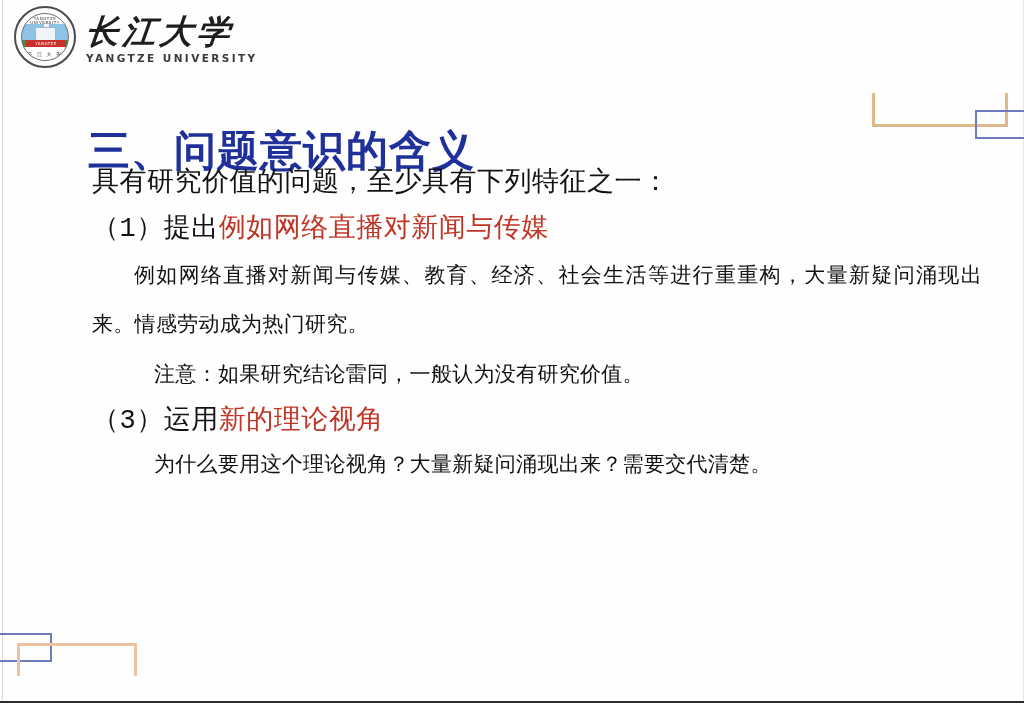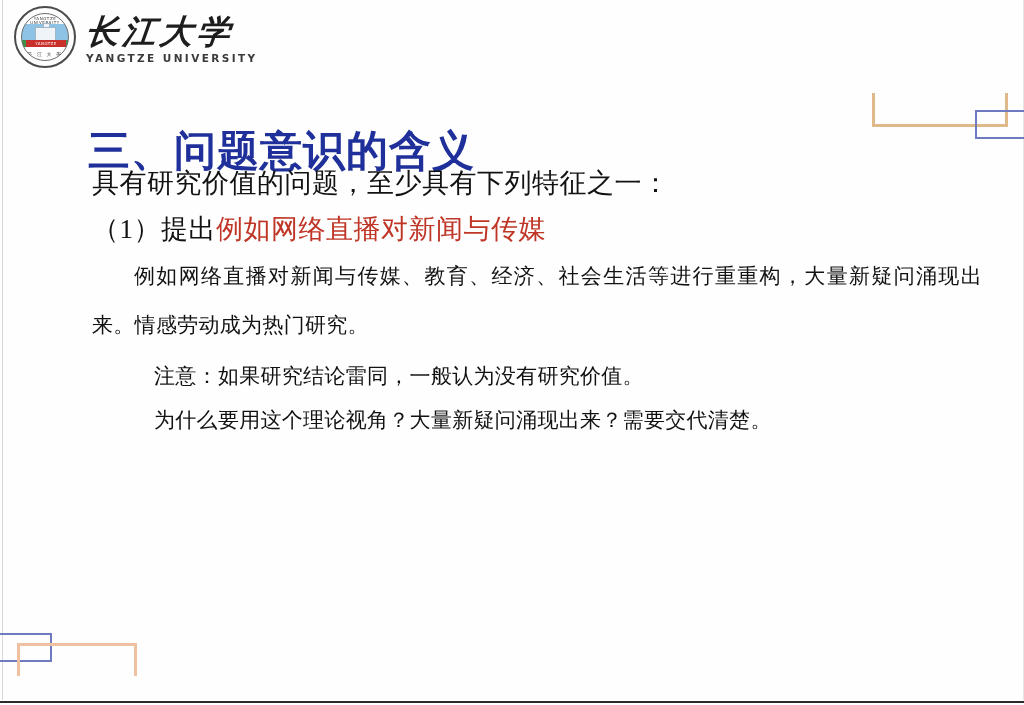--- a/index.html
+++ b/index.html
@@ -195,21 +195,21 @@
     white-space: nowrap;
     margin-top: 29px;
   }
 
   .body {
     position: absolute;
     left: 92px;
     top: 160px;
     width: 900px;
     color: #121212;
-    font-family: Liberation Serif, serif;
+    font-family: Liberation Mono, monospace;
   }
   .lvl1 {
     font-size: 27px;
     line-height: 46px;
     letter-spacing: .5px;
     white-space: nowrap;
   }
   .para {
     font-size: 21px;
     line-height: 49px;
@@ -265,17 +265,18 @@
 
     <div class="lvl1"><span>（1）提出</span><span class="red">例如网络直播对新闻与传媒</span></div>
 
     <div class="para">例如网络直播对新闻与传媒、教育、经济、社会生活等进行重重构，大量新疑问涌现出来。情感劳动成为热门研究。</div>
 
     <div class="gap-sm"></div>
 
 
     <div class="sub">注意：如果研究结论雷同，一般认为没有研究价值。</div>
 
+    <div class="lvl1"><span>（3）运用</span><span class="red">新的理论视角</span></div>
 
     <div class="sub">为什么要用这个理论视角？大量新疑问涌现出来？需要交代清楚。</div>
 
   </div>
 </div>
 
 </body></html>

